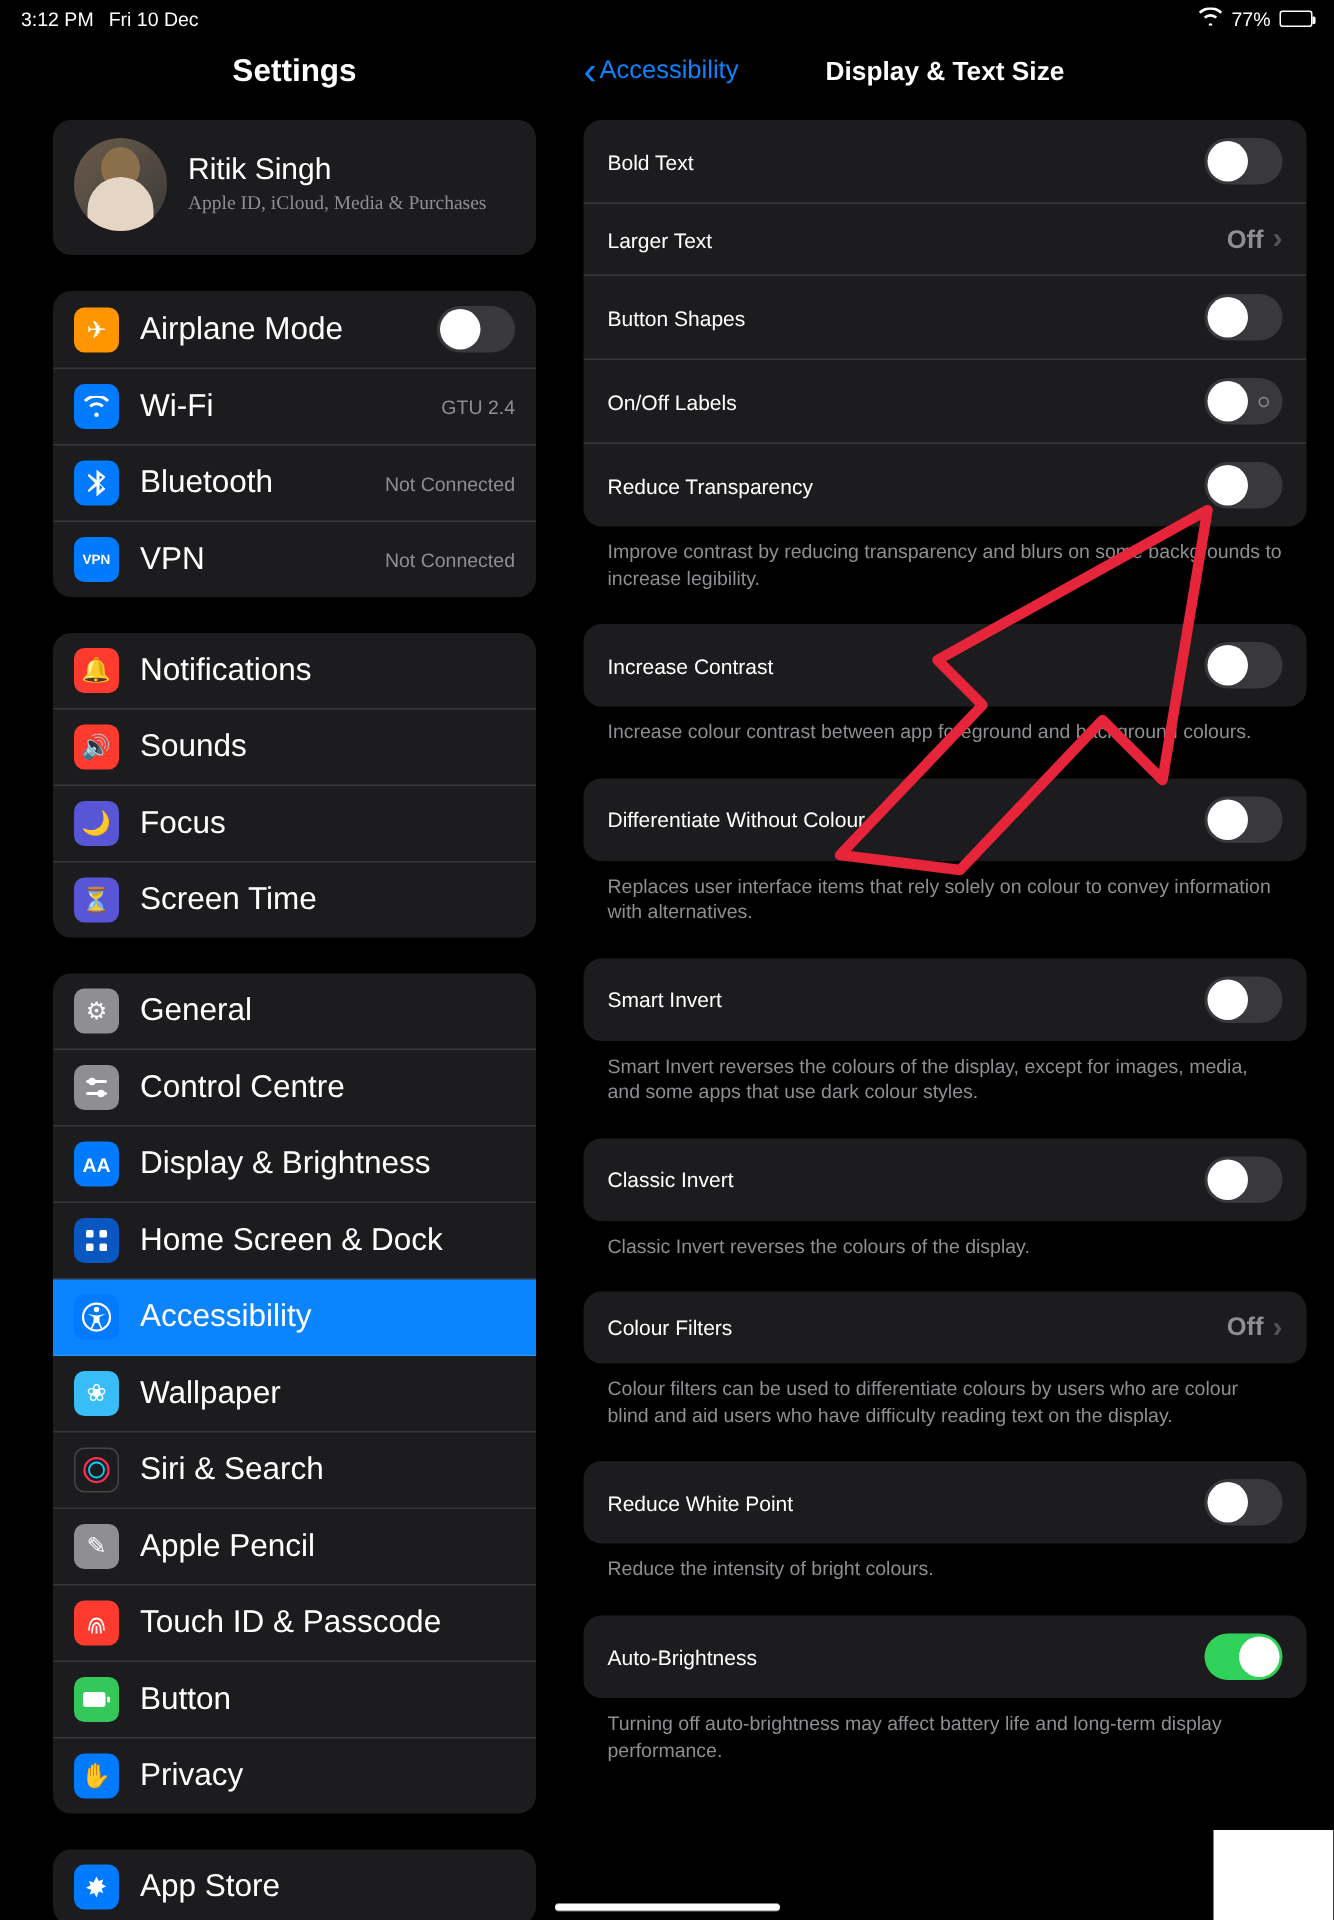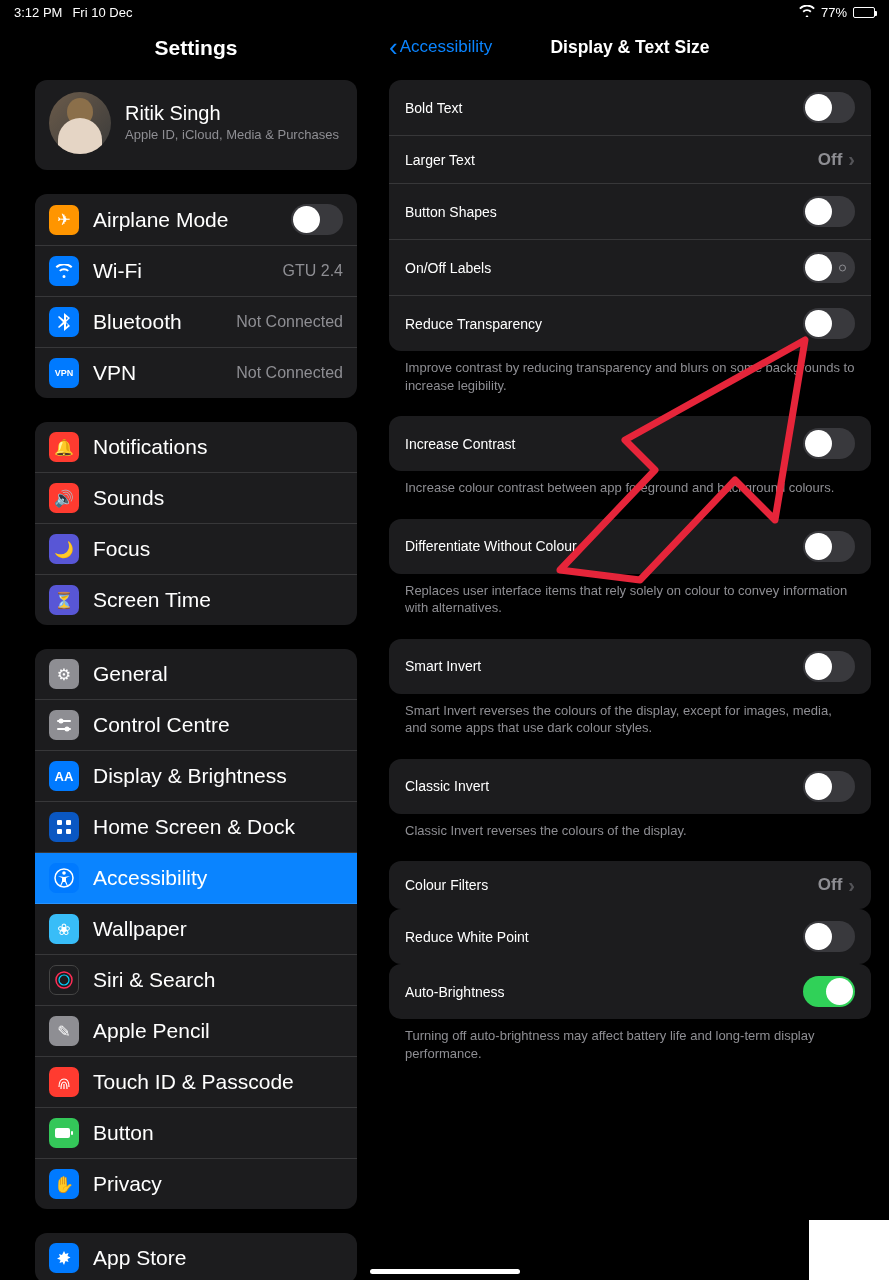--- a/index.html
+++ b/index.html
@@ -56,28 +56,28 @@
 }
 .avatar::after {
   content: ''; position: absolute; bottom: -8px; left: 50%; transform: translateX(-50%);
   width: 44px; height: 44px; background: #e5d5c5; border-radius: 50% 50% 0 0;
 }
 .avatar::before {
   content: ''; position: absolute; top: 6px; left: 50%; transform: translateX(-50%);
   width: 26px; height: 28px; background: #8b6f4a; border-radius: 50%;
 }
 .profile-info .name { font-size: 20px; font-weight: 500; }
-.profile-info .sub { font-size: 13px; color: #8e8e93; margin-top: 2px; line-height: 1.3; }
+.profile-info .sub { font-size: 13px; color: #8e8e93; margin-top: 2px; line-height: 1.3; font-family: Liberation Serif, serif; }
 .icon-box {
   width: 30px; height: 30px; border-radius: 7px; margin-right: 14px;
   display: flex; align-items: center; justify-content: center; flex-shrink: 0;
   font-size: 16px; color: #fff;
 }
 .row-label { font-size: 21px; flex: 1; }
-.row-value { font-size: 16px; color: #8e8e93; }
+.row-value { font-size: 13px; color: #8e8e93; }
 .toggle {
   width: 52px; height: 31px; background: #39393d; border-radius: 16px;
   position: relative; cursor: pointer;
 }
 .toggle .knob {
   width: 27px; height: 27px; background: #fff; border-radius: 50%;
   position: absolute; top: 2px; left: 2px; transition: left 0.2s;
 }
 .toggle.on { background: #30d158; }
 .toggle.on .knob { left: 23px; }
@@ -390,29 +390,31 @@
 
     <div class="setting-group">
       <div class="setting-row">
         <div class="setting-label">Colour Filters</div>
         <div class="setting-value">
           <span>Off</span>
           <span class="chev-right">›</span>
         </div>
       </div>
     </div>
+    <div class="help-text">Colour filters can be used to differentiate colours by users who are colour blind and aid users who have difficulty reading text on the display.</div>
 
     <div class="setting-group">
       <div class="setting-row">
         <div class="setting-label">Reduce White Point</div>
         <div class="toggle">
             <div class="knob"></div>
           </div>
       </div>
     </div>
+    <div class="help-text">Reduce the intensity of bright colours.</div>
 
     <div class="setting-group">
       <div class="setting-row">
         <div class="setting-label">Auto-Brightness</div>
         <div class="toggle on">
             <div class="knob"></div>
           </div>
       </div>
     </div>
     <div class="help-text">Turning off auto-brightness may affect battery life and long-term display performance.</div>

